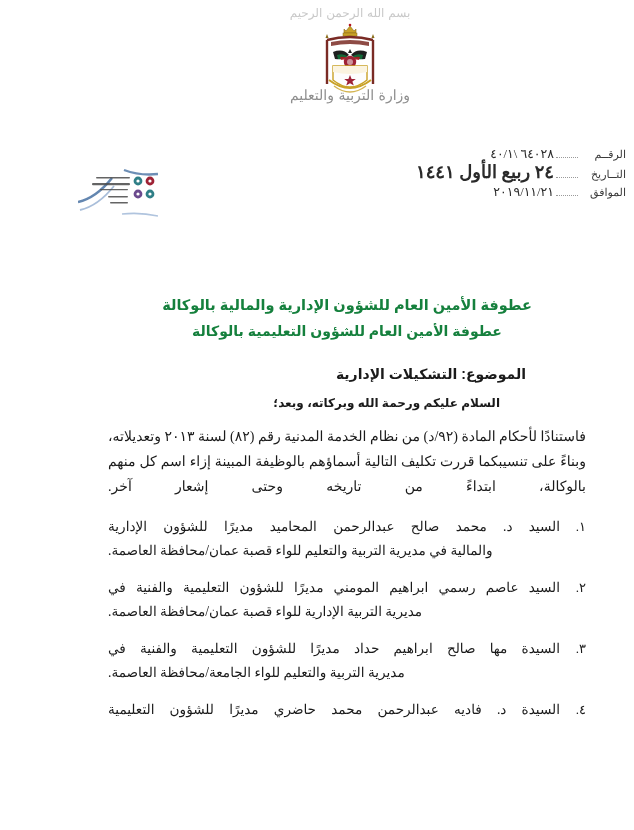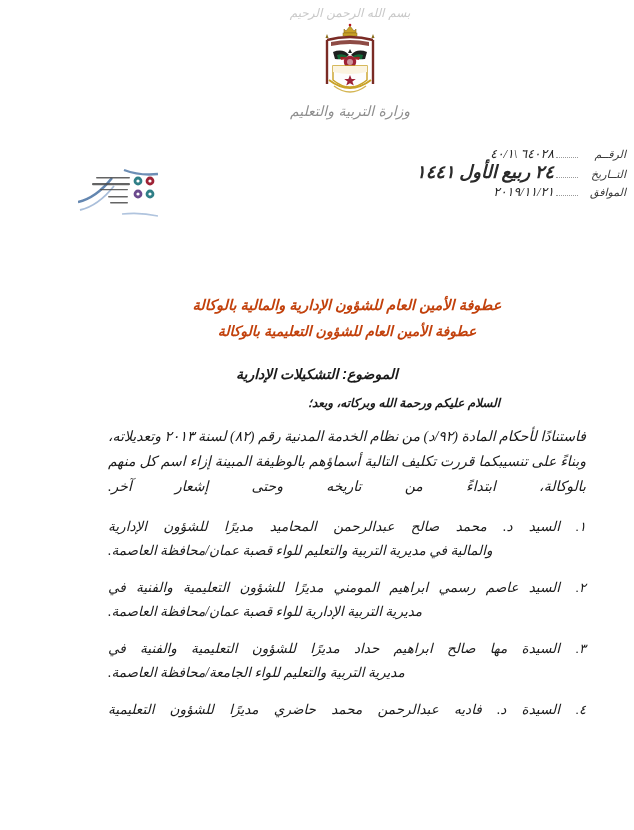--- a/index.html
+++ b/index.html
@@ -5,38 +5,38 @@
 <style>
   html,body{margin:0;padding:0;}
   body{
     width:634px;height:830px;
     background:#ffffff;
     font-family:"Liberation Serif","DejaVu Serif",serif;
     color:#1a1a1a;
     overflow:hidden;
     position:relative;
   }
-  .page{position:relative;width:568px;height:830px;font-style:italic;}
+  .page{position:relative;width:568px;height:830px;}
 
   
   .letterhead{position:relative;width:100%;height:140px;}
   .basmala{
     position:absolute;top:6px;left:0;right:0;
     text-align:center;
     font-size:12px;
     color:#c9c9c9;
     letter-spacing:0.5px;
     font-family:"DejaVu Serif",serif;
   }
   .emblem{
     position:absolute;top:22px;left:0;right:0;
     display:flex;justify-content:center;align-items:flex-start;
   }
   .ministry-name{
-    position:absolute;top:103px;left:0;right:0;
+    position:absolute;top:87px;left:0;right:0;
     text-align:center;
     font-size:14px;
     color:#8e8e8e;
     font-family:"DejaVu Serif",serif;
   }
 
   
   .refblock{
     position:absolute;top:146px;right:8px;
     width:200px;
@@ -80,27 +80,26 @@
   .content{
     position:absolute;top:292px;left:0;right:0;
     padding:0 48px 0 42px;
   }
   .addressee{
     text-align:center;
     font-weight:bold;
     font-size:14.5px;
     line-height:26px;
     font-family:"Liberation Sans","DejaVu Sans",sans-serif;
-    color:#c2410c;
+    color:#15803d;
   }
   .addressee .line2{font-size:14px;}
 
   .subject{
     margin-top:22px;
-    text-align:center;
     font-weight:bold;
     font-size:14px;
     font-family:"Liberation Sans","DejaVu Sans",sans-serif;
     padding-right:60px;
   }
   .greeting{
     margin-top:14px;
     text-align:right;
     font-weight:bold;
     font-size:12px;

